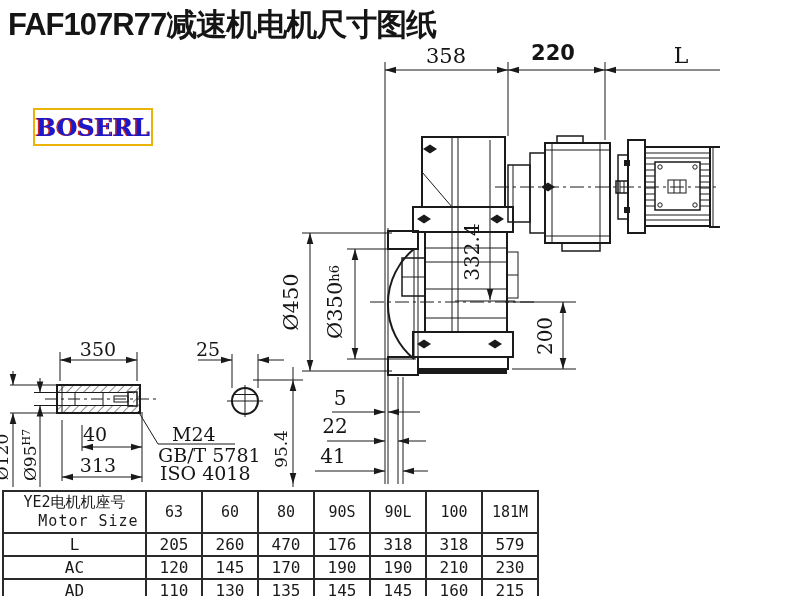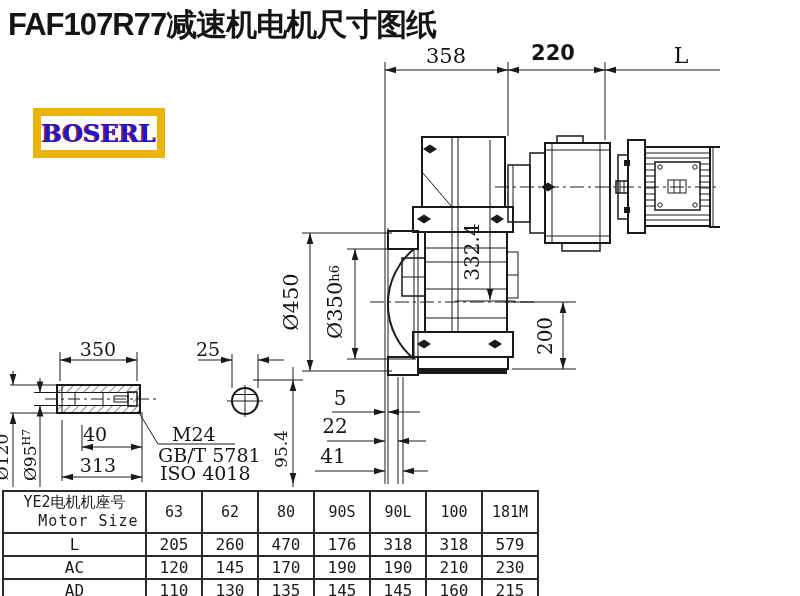--- a/index.html
+++ b/index.html
@@ -1,21 +1,21 @@
 <!DOCTYPE html>
 <html><head>
 <meta charset="utf-8">
 <style>
   html,body{margin:0;padding:0;background:#fff;}
   #stage{position:relative;width:720px;height:596px;background:#fff;overflow:hidden;
          font-family:"Liberation Sans",sans-serif;color:#111;}
   #title{position:absolute;left:8px;top:4px;font-size:31px;font-weight:bold;
          letter-spacing:-1px;color:#151515;white-space:nowrap;}
   #logo{position:absolute;left:33px;top:108px;width:116px;height:34px;
-        border:8px solid #eab308;background:#fff;display:flex;align-items:center;justify-content:center;}
+        border:2px solid #eab308;background:#fff;display:flex;align-items:center;justify-content:center;}
   #logo span{font-family:"DejaVu Serif","Liberation Serif",serif;font-weight:bold;font-size:24px;
         color:#1a1acc;text-shadow:-1.5px 0 0 #cc2222;letter-spacing:0px;}
   svg{position:absolute;left:0;top:0;}
   svg text{fill:#151515;}
   .ser{font-family:"DejaVu Serif","Liberation Serif",serif;}
   .bld{font-family:"DejaVu Sans","Liberation Sans",sans-serif;font-weight:bold;}
   #spec-table{position:absolute;left:2px;top:490px;border-collapse:collapse;table-layout:fixed;}
   #spec-table td{border:2px solid #2a2a2a;text-align:center;vertical-align:middle;
         font-family:"DejaVu Sans Mono","Liberation Mono",monospace;font-size:16px;color:#1a1a1a;
         padding:0;height:21px;background:#fff;}
@@ -288,21 +288,21 @@
   </div>
 
   <table id="spec-table">
     <tbody>
         <tr>
       <td class="hdr c0">
         <div>YE2电机机座号</div>
         <div style="letter-spacing:1px;padding-left:28px;">Motor Size</div>
       </td>
       <td class="hdr cn">63</td>
-      <td class="hdr cn">62</td>
+      <td class="hdr cn">60</td>
       <td class="hdr cn">80</td>
       <td class="hdr cn">90S</td>
       <td class="hdr cn">90L</td>
       <td class="hdr cn">100</td>
       <td class="hdr cn">181M</td>
     </tr>
     <tr>
       <td class="c0">L</td>
       <td class="cn">205</td>
       <td class="cn">260</td>

